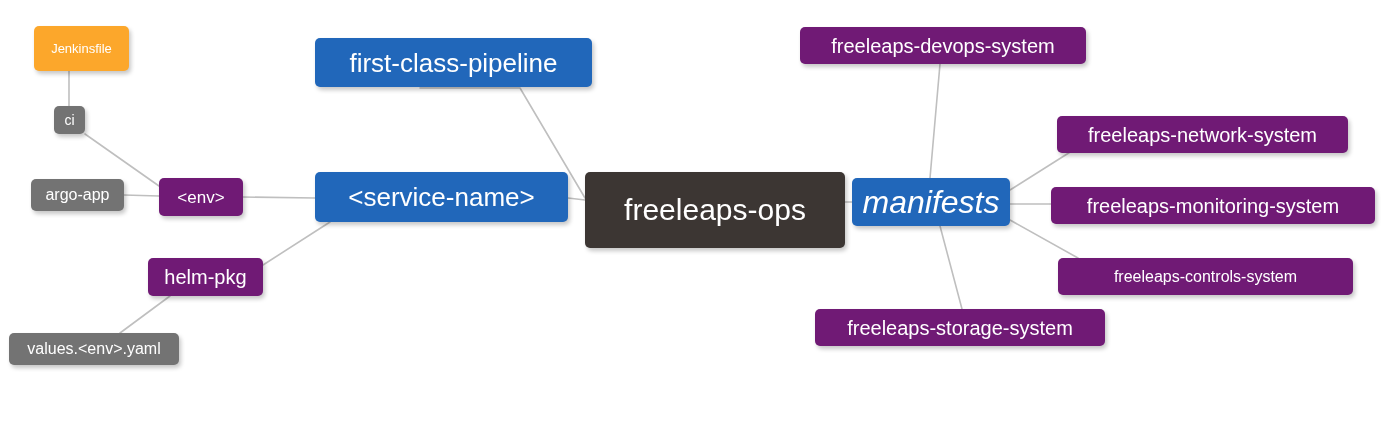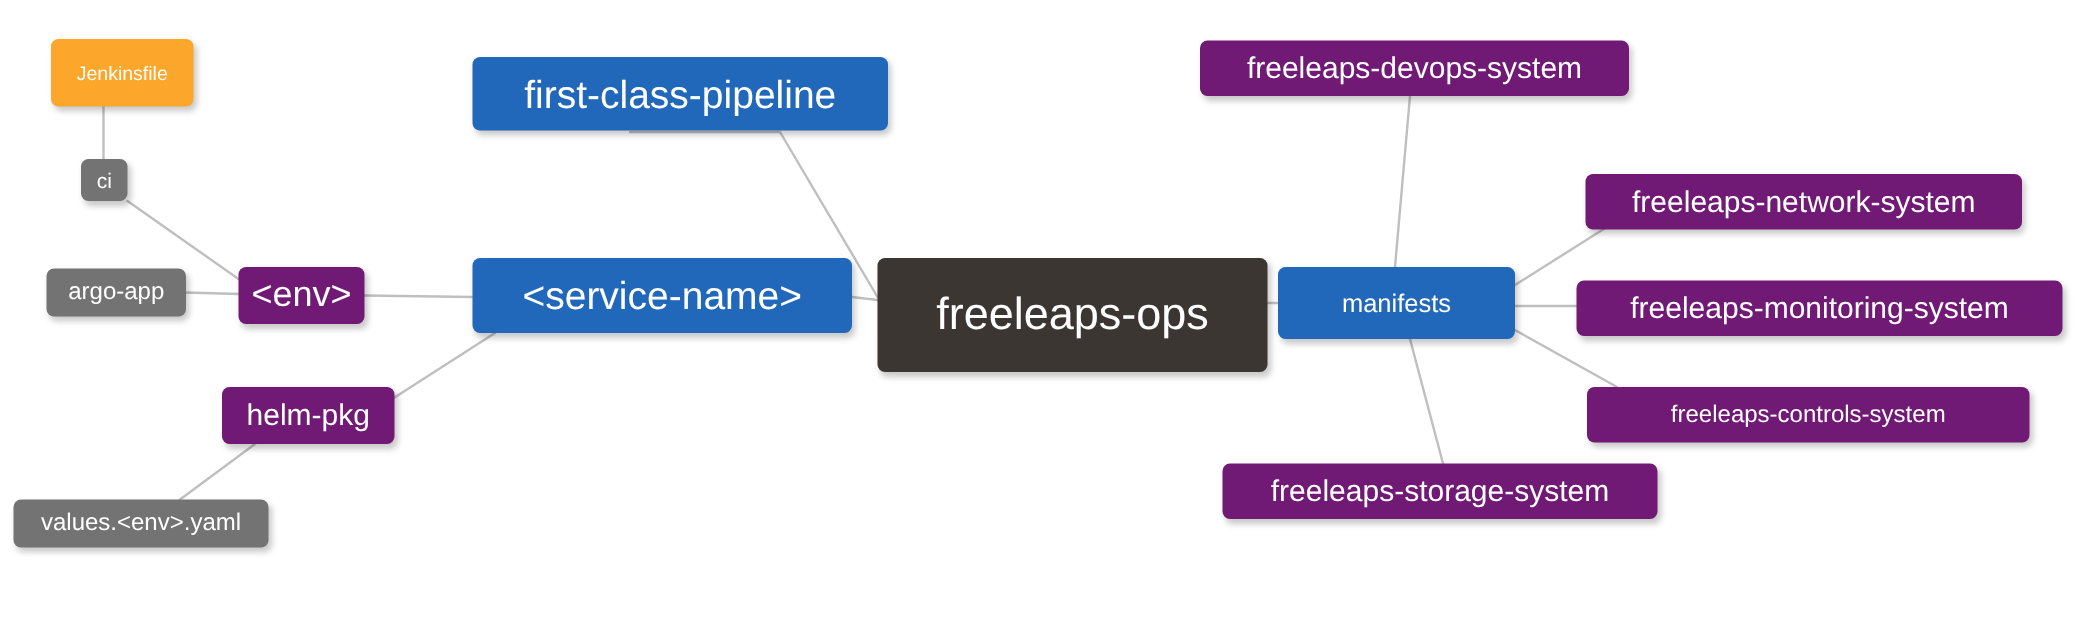--- a/index.html
+++ b/index.html
@@ -71,24 +71,24 @@
       <div class="node c-root" style="left: 585px; top: 172px; width: 260px; height: 76px;">
         <span style="font-size: 30px;">freeleaps-ops</span>
       </div>
       <div class="node c-blue" style="left: 315px; top: 38px; width: 277px; height: 49px;">
         <span style="font-size: 26px;">first-class-pipeline</span>
       </div>
       <div class="node c-blue" style="left: 315px; top: 172px; width: 253px; height: 50px;">
         <span style="font-size: 26px;">&lt;service-name&gt;</span>
       </div>
       <div class="node c-blue" style="left: 852px; top: 178px; width: 158px; height: 48px;">
-        <span style="font-size: 17px;">manifests</span>
+        <span style="font-size: 32px; font-style: italic;">manifests</span>
       </div>
       <div class="node c-green" style="left: 159px; top: 178px; width: 84px; height: 38px;">
-        <span style="font-size: 24px;">&lt;env&gt;</span>
+        <span style="font-size: 17px;">&lt;env&gt;</span>
       </div>
       <div class="node c-green" style="left: 148px; top: 258px; width: 115px; height: 38px;">
         <span style="font-size: 20px;">helm-pkg</span>
       </div>
       <div class="node c-red" style="left: 54px; top: 106px; width: 31px; height: 28px;">
         <span style="font-size: 14px;">ci</span>
       </div>
       <div class="node c-orange" style="left: 21px; top: 26px; width: 95px; height: 45px; margin-left: 13px;">
         <span style="font-size: 13px;">Jenkinsfile</span>
       </div>

